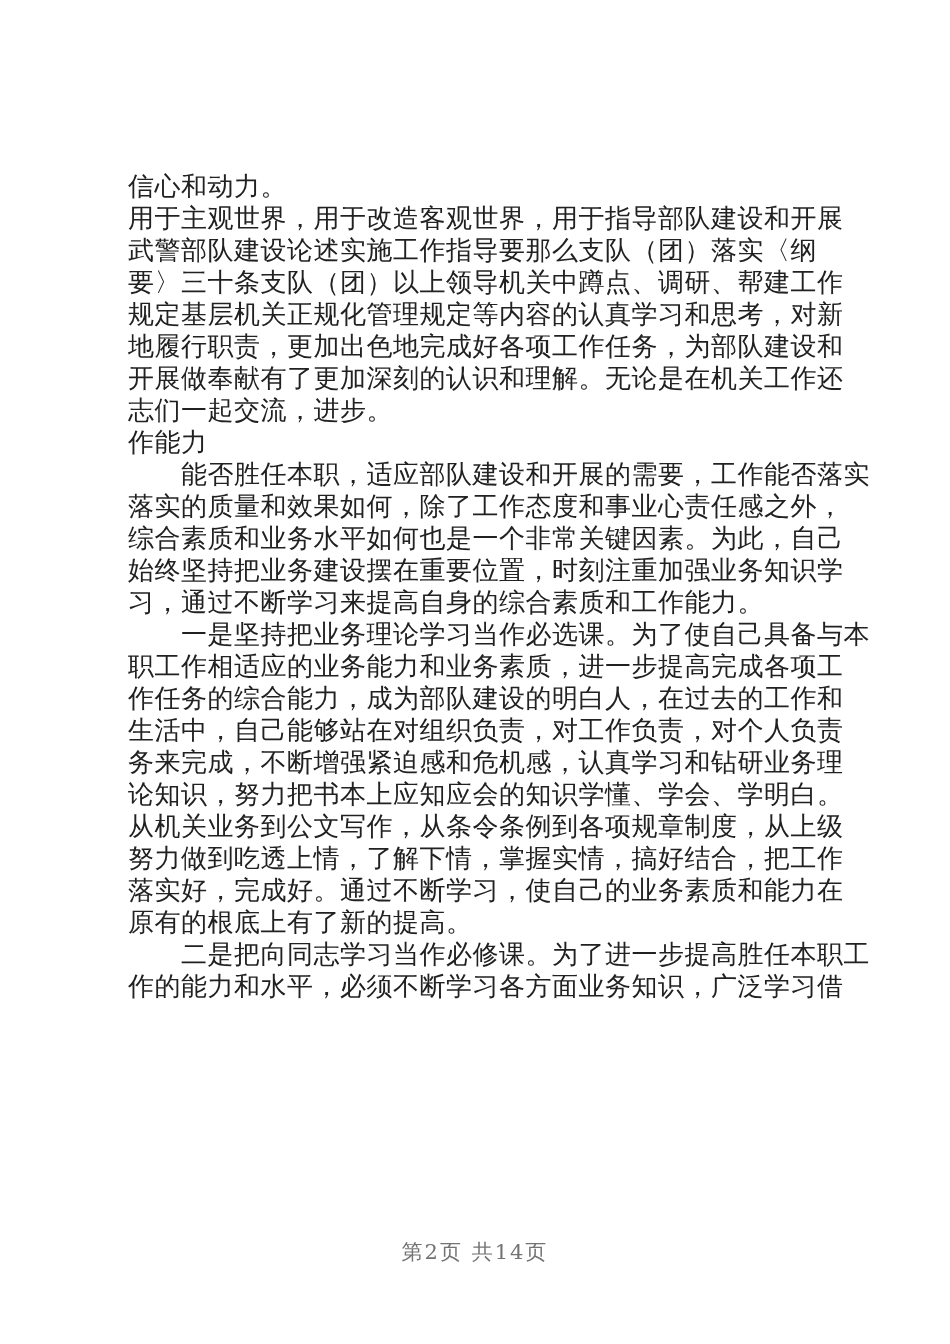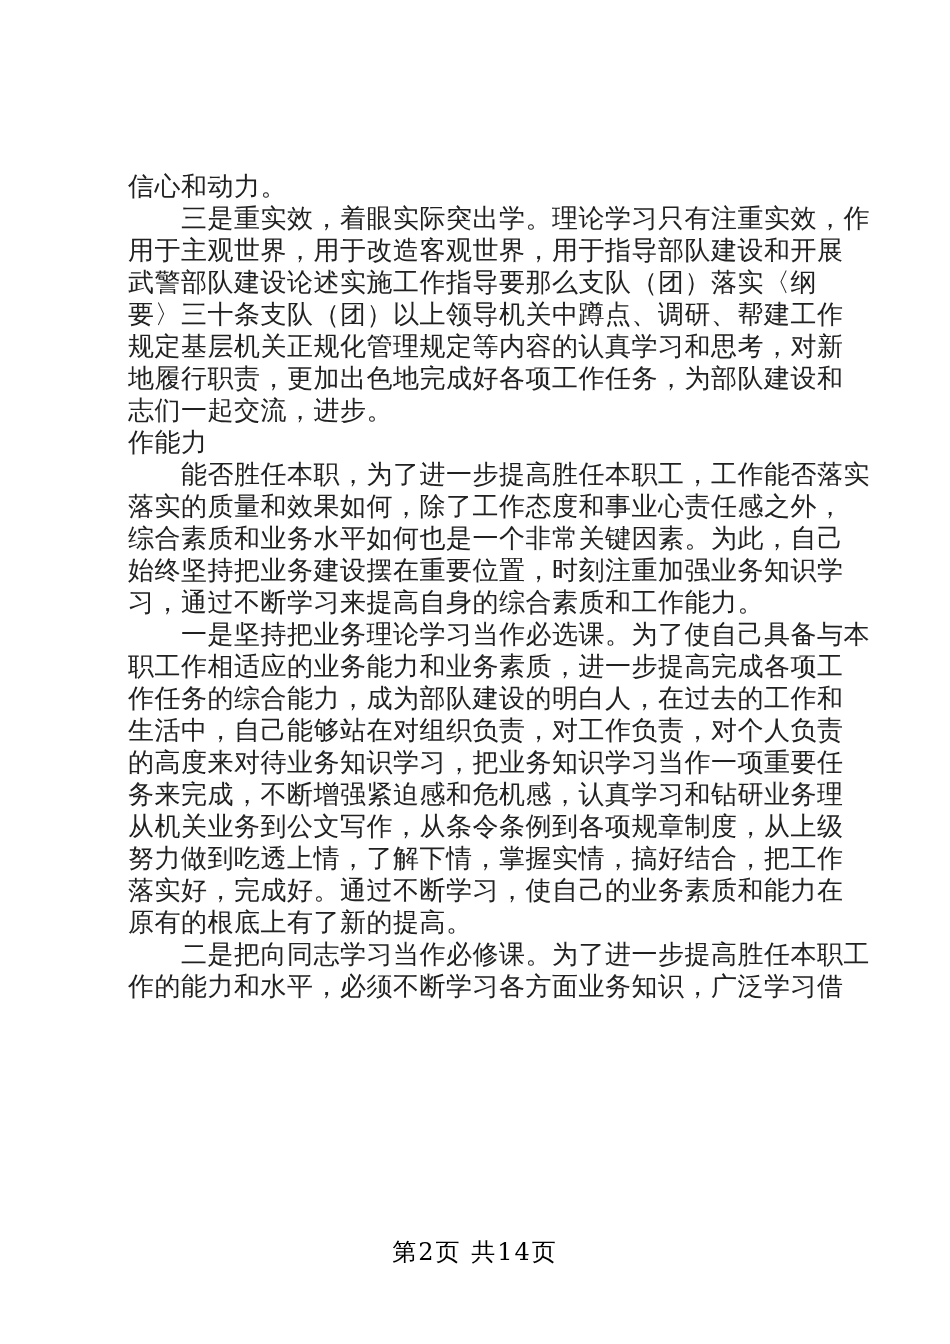--- a/index.html
+++ b/index.html
@@ -36,51 +36,51 @@
     letter-spacing: 0.5px;
     white-space: nowrap;
     font-weight: 400;
   }
   .doc-footer {
     position: absolute;
     left: 0;
     top: 1238px;
     width: 950px;
     text-align: center;
-    font-size: 24px;
+    font-size: 21px;
     line-height: 28px;
-    color: #000000;
+    color: #737373;
     letter-spacing: 2px;
   }
 </style>
 </head>
 <body>
 
 <div class="doc-page">
   <div class="doc-body">
     <div class="doc-line">信心和动力。</div>
-    <div class="doc-line">　　三是重实效，着眼实际突出学。理论学习只有注重实效，作</div>
     <div class="doc-line">用于主观世界，用于改造客观世界，用于指导部队建设和开展</div>
     <div class="doc-line">武警部队建设论述实施工作指导要那么支队（团）落实〈纲</div>
     <div class="doc-line">要〉三十条支队（团）以上领导机关中蹲点、调研、帮建工作</div>
     <div class="doc-line">规定基层机关正规化管理规定等内容的认真学习和思考，对新</div>
     <div class="doc-line">地履行职责，更加出色地完成好各项工作任务，为部队建设和</div>
+    <div class="doc-line">开展做奉献有了更加深刻的认识和理解。无论是在机关工作还</div>
     <div class="doc-line">志们一起交流，进步。</div>
     <div class="doc-line">作能力</div>
-    <div class="doc-line">　　能否胜任本职，为了进一步提高胜任本职工，工作能否落实</div>
+    <div class="doc-line">　　能否胜任本职，适应部队建设和开展的需要，工作能否落实</div>
     <div class="doc-line">落实的质量和效果如何，除了工作态度和事业心责任感之外，</div>
     <div class="doc-line">综合素质和业务水平如何也是一个非常关键因素。为此，自己</div>
     <div class="doc-line">始终坚持把业务建设摆在重要位置，时刻注重加强业务知识学</div>
     <div class="doc-line">习，通过不断学习来提高自身的综合素质和工作能力。</div>
     <div class="doc-line">　　一是坚持把业务理论学习当作必选课。为了使自己具备与本</div>
     <div class="doc-line">职工作相适应的业务能力和业务素质，进一步提高完成各项工</div>
     <div class="doc-line">作任务的综合能力，成为部队建设的明白人，在过去的工作和</div>
     <div class="doc-line">生活中，自己能够站在对组织负责，对工作负责，对个人负责</div>
-    <div class="doc-line">的高度来对待业务知识学习，把业务知识学习当作一项重要任</div>
     <div class="doc-line">务来完成，不断增强紧迫感和危机感，认真学习和钻研业务理</div>
+    <div class="doc-line">论知识，努力把书本上应知应会的知识学懂、学会、学明白。</div>
     <div class="doc-line">从机关业务到公文写作，从条令条例到各项规章制度，从上级</div>
     <div class="doc-line">努力做到吃透上情，了解下情，掌握实情，搞好结合，把工作</div>
     <div class="doc-line">落实好，完成好。通过不断学习，使自己的业务素质和能力在</div>
     <div class="doc-line">原有的根底上有了新的提高。</div>
     <div class="doc-line">　　二是把向同志学习当作必修课。为了进一步提高胜任本职工</div>
     <div class="doc-line">作的能力和水平，必须不断学习各方面业务知识，广泛学习借</div>
   </div>
   <div class="doc-footer">第2页 共14页</div>
 </div>
 

